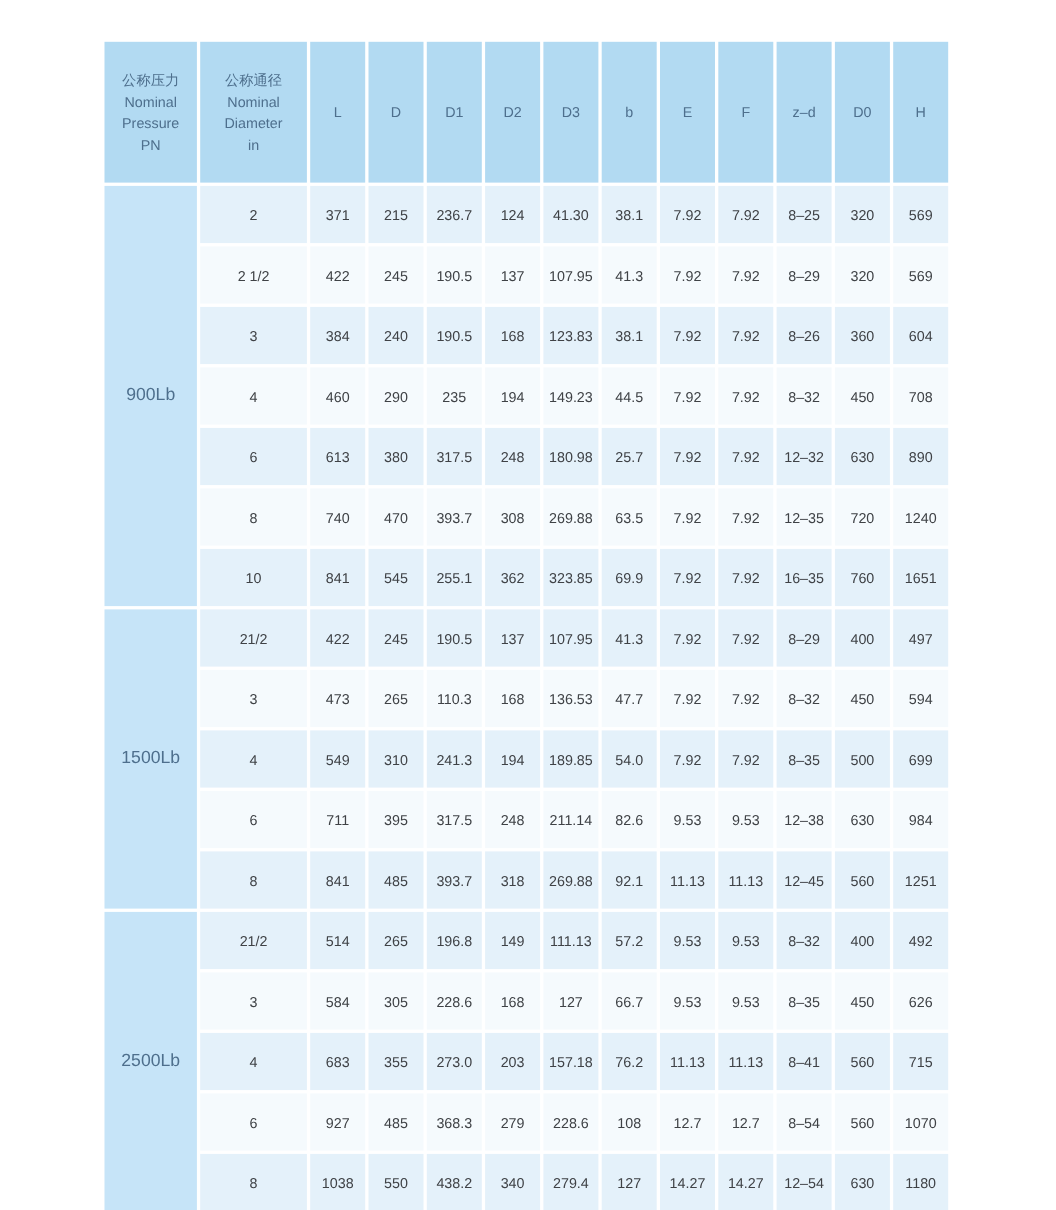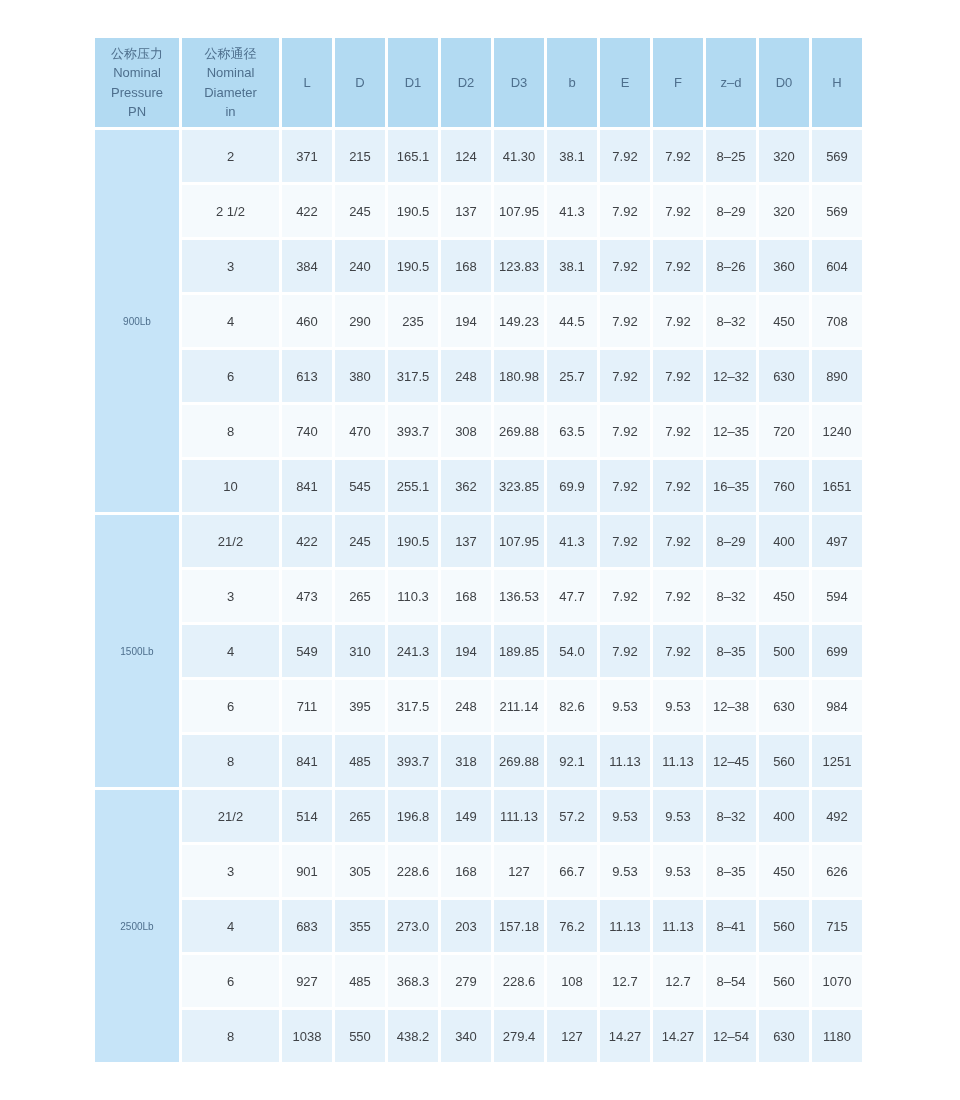--- a/index.html
+++ b/index.html
@@ -29,36 +29,36 @@
   th,td{
     text-align:center;
     vertical-align:middle;
     font-weight:normal;
     padding:0;
     overflow:hidden;
   }
   thead th{
     background:var(--header-bg);
     color:var(--header-text);
-    height:89px;
+    height:128px;
     font-size:13px;
     line-height:1.5;
     white-space:pre-line;
   }
   tbody td{
     height:52px;
     font-size:13px;
     color:var(--cell-text);
   }
   tbody td.shaded{background:var(--row-shaded-bg);}
   tbody td.light{background:var(--row-light-bg);}
   tbody th.group-cell{
     background:var(--group-bg);
     color:var(--header-text);
-    font-size:10px;
+    font-size:16px;
   }
 </style>
 </head>
 <body>
 
 <div class="table-wrap">
   <table>
     <colgroup>
       <col style="width:84px">
         <col style="width:97px">
@@ -96,21 +96,21 @@
           <th>D0</th>
           <th>H</th>
         </tr>
     </thead>
     <tbody id="table-body">
         <tr>
           <th rowspan="7" class="group-cell">900Lb</th>
           <td class="shaded">2</td>
           <td class="shaded">371</td>
           <td class="shaded">215</td>
-          <td class="shaded">165.1</td>
+          <td class="shaded">236.7</td>
           <td class="shaded">124</td>
           <td class="shaded">41.30</td>
           <td class="shaded">38.1</td>
           <td class="shaded">7.92</td>
           <td class="shaded">7.92</td>
           <td class="shaded">8–25</td>
           <td class="shaded">320</td>
           <td class="shaded">569</td>
         </tr>
         <tr>
@@ -278,21 +278,21 @@
           <td class="shaded">111.13</td>
           <td class="shaded">57.2</td>
           <td class="shaded">9.53</td>
           <td class="shaded">9.53</td>
           <td class="shaded">8–32</td>
           <td class="shaded">400</td>
           <td class="shaded">492</td>
         </tr>
         <tr>
           <td class="light">3</td>
-          <td class="light">901</td>
+          <td class="light">584</td>
           <td class="light">305</td>
           <td class="light">228.6</td>
           <td class="light">168</td>
           <td class="light">127</td>
           <td class="light">66.7</td>
           <td class="light">9.53</td>
           <td class="light">9.53</td>
           <td class="light">8–35</td>
           <td class="light">450</td>
           <td class="light">626</td>

